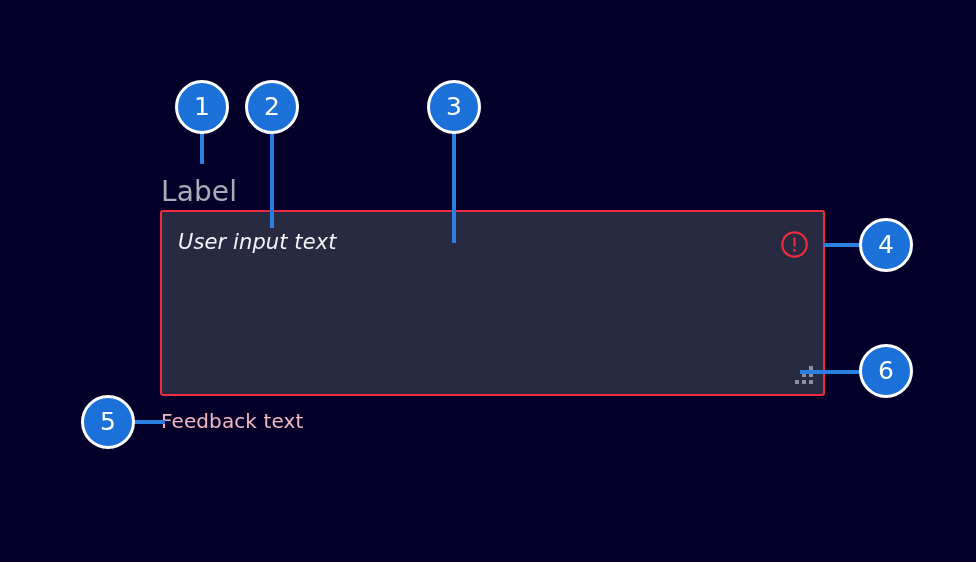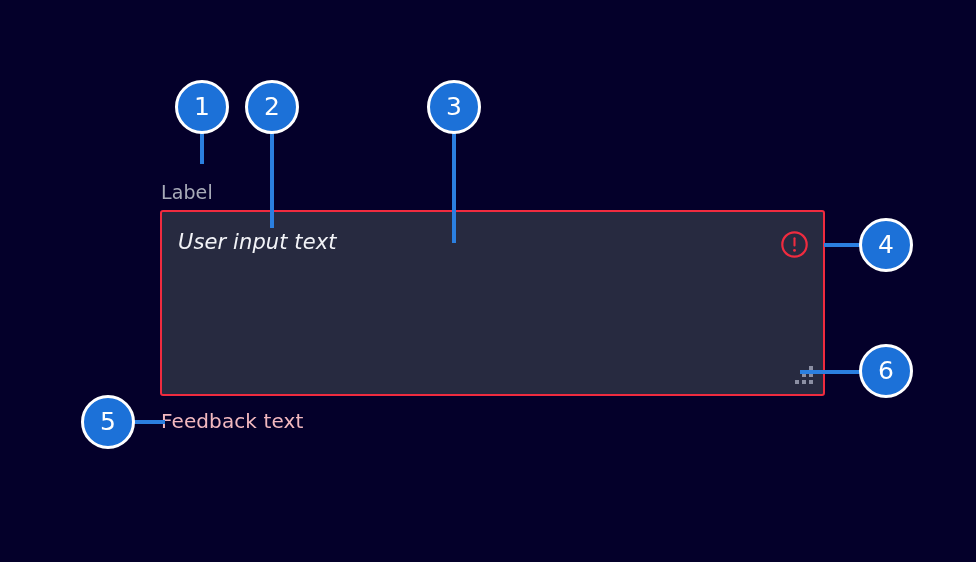--- a/index.html
+++ b/index.html
@@ -20,21 +20,21 @@
     position: absolute;
     inset: 0;
     background: #04002a;
   }
 
   
   .field-label {
     position: absolute;
     left: 161px;
     top: 178px;
-    font-size: 19px;
+    font-size: 28px;
     line-height: 28px;
     color: #a8abb8;
     letter-spacing: 0.1px;
     white-space: nowrap;
   }
 
   .textarea-box {
     position: absolute;
     left: 160px;
     top: 210px;

